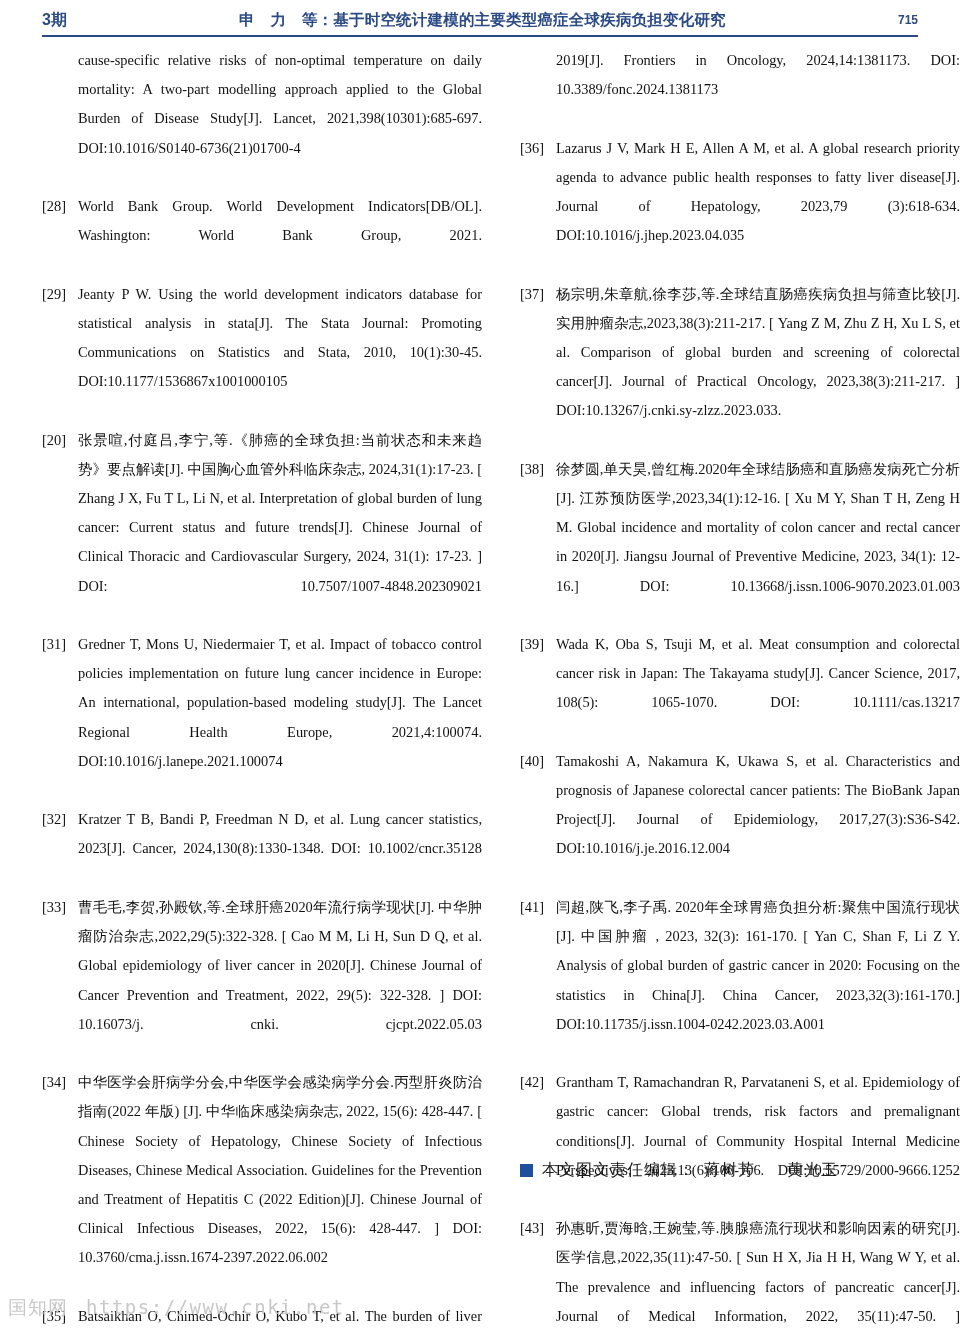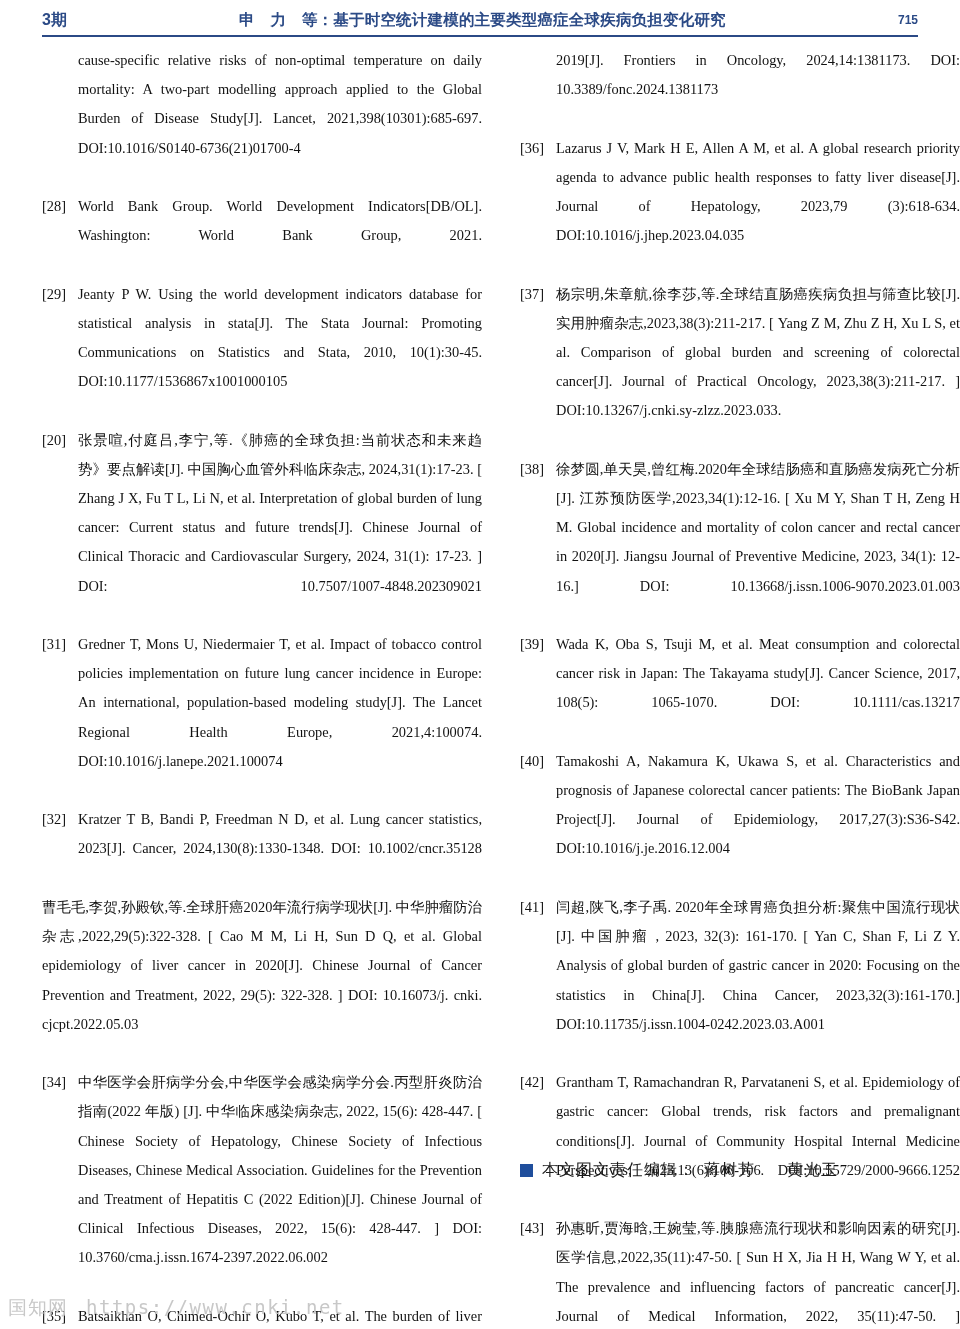--- a/index.html
+++ b/index.html
@@ -181,20 +181,21 @@
         </div>
         <div class="ref">
           <span class="ref-num">[31]</span>
           <span class="ref-body">Gredner T, Mons U, Niedermaier T, et al. Impact of tobacco control policies implementation on future lung cancer incidence in Europe: An international, population-based modeling study[J]. The Lancet Regional Health Europe, 2021,4:100074. DOI:10.1016/j.lanepe.2021.100074</span>
         </div>
         <div class="ref">
           <span class="ref-num">[32]</span>
           <span class="ref-body">Kratzer T B, Bandi P, Freedman N D, et al. Lung cancer statistics, 2023[J]. Cancer, 2024,130(8):1330-1348. DOI: 10.1002/cncr.35128</span>
         </div>
         <div class="ref">
+          <span class="ref-num">[33]</span>
           <span class="ref-body">曹毛毛,李贺,孙殿钦,等.全球肝癌2020年流行病学现状[J]. 中华肿瘤防治杂志,2022,29(5):322-328. [ Cao M M, Li H, Sun D Q, et al. Global epidemiology of liver cancer in 2020[J]. Chinese Journal of Cancer Prevention and Treatment, 2022, 29(5): 322-328. ] DOI: 10.16073/j. cnki. cjcpt.2022.05.03</span>
         </div>
         <div class="ref">
           <span class="ref-num">[34]</span>
           <span class="ref-body">中华医学会肝病学分会,中华医学会感染病学分会.丙型肝炎防治指南(2022 年版) [J]. 中华临床感染病杂志, 2022, 15(6): 428-447. [ Chinese Society of Hepatology, Chinese Society of Infectious Diseases, Chinese Medical Association. Guidelines for the Prevention and Treatment of Hepatitis C (2022 Edition)[J]. Chinese Journal of Clinical Infectious Diseases, 2022, 15(6): 428-447. ] DOI: 10.3760/cma.j.issn.1674-2397.2022.06.002</span>
         </div>
         <div class="ref">
           <span class="ref-num">[35]</span>
           <span class="ref-body">Batsaikhan O, Chimed-Ochir O, Kubo T, et al. The burden of liver cancer in Mongolia from 1990-2019: A systematic analysis for the Global Burden of Disease Study</span>
         </div>

